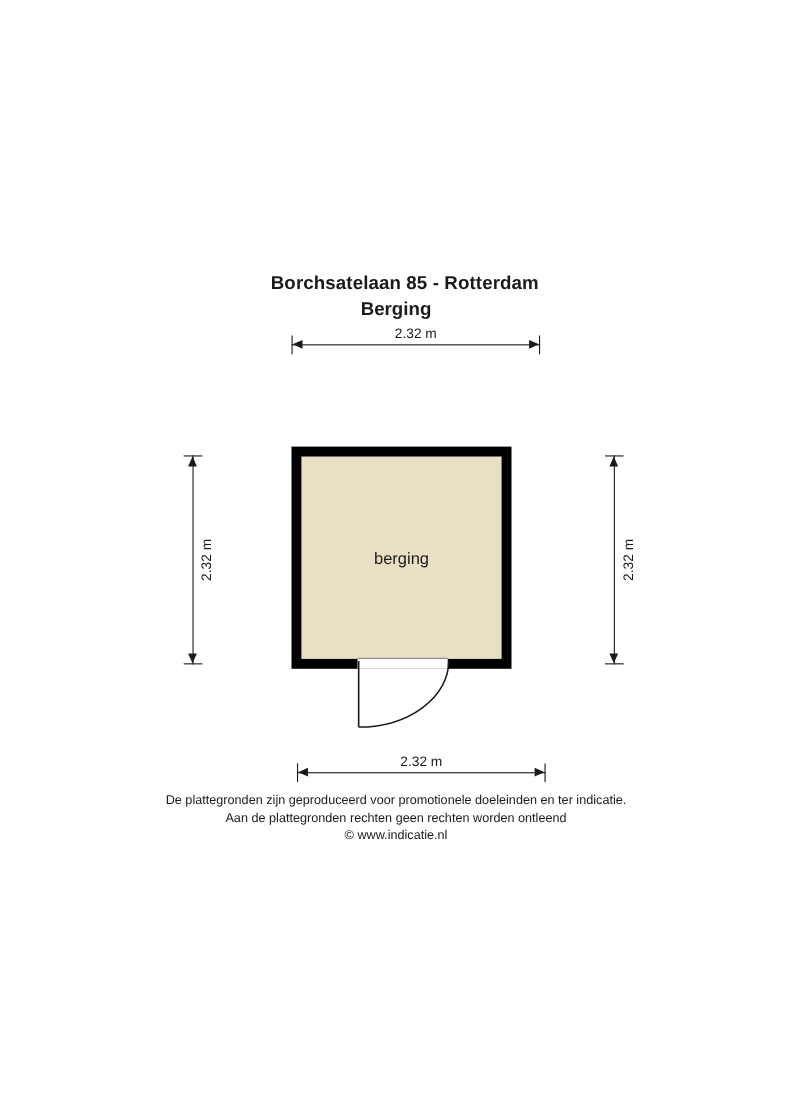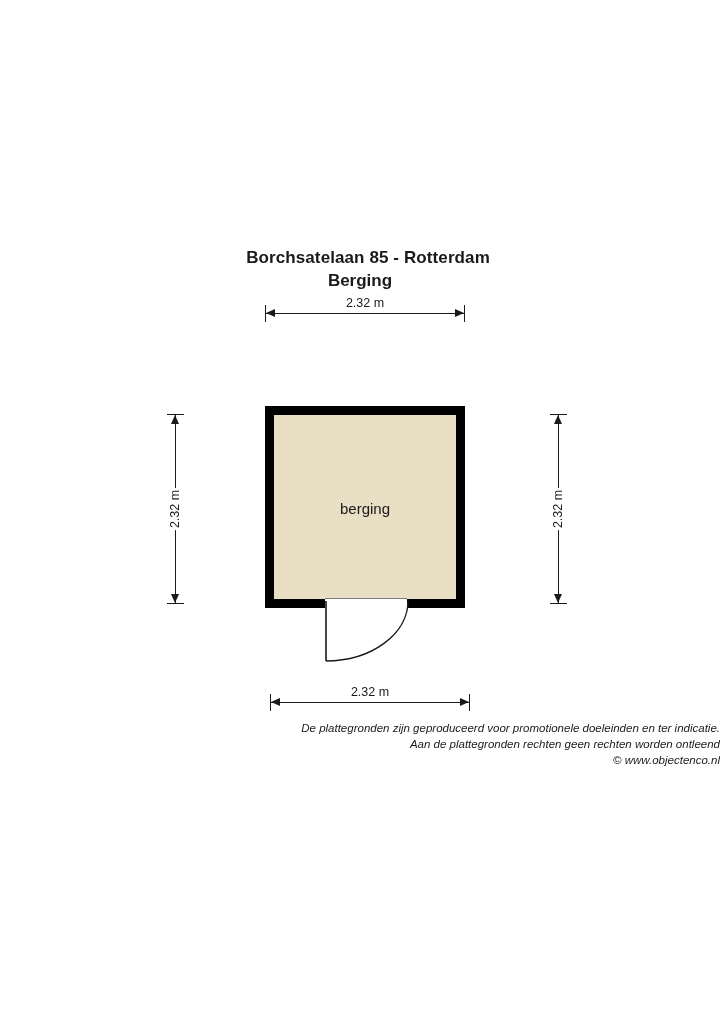--- a/index.html
+++ b/index.html
@@ -38,20 +38,21 @@
   }
   .title-sub {
     font-size: 17px;
     font-weight: bold;
     line-height: 23px;
   }
 
   
   .dim {
     position: absolute;
+    padding-left: 26px;
   }
   .dim-label {
     font-size: 12.5px;
     color: #1a1a1a;
     white-space: nowrap;
   }
 
   
   .dim-h {
     height: 20px;
@@ -195,25 +196,24 @@
     width: 84px;
     height: 62px;
   }
 
   
   .footer {
     position: absolute;
     top: 720px;
     left: 0;
     width: 720px;
-    text-align: right;
+    text-align: center;
     font-size: 11.5px;
     line-height: 16px;
     color: #1a1a1a;
-    font-style: italic;
   }
 </style>
 </head>
 <body>
 
 <div class="page">
 
   <div class="title-block">
     <div class="title-main">Borchsatelaan 85 - Rotterdam</div>
     <div class="title-sub">Berging</div>
@@ -256,21 +256,21 @@
 
   <svg class="door-swing" viewBox="0 0 84 62">
     <path d="M1,1 L1,61" stroke="#1a1a1a" stroke-width="1.6" fill="none"></path>
     <path d="M1,61 L83,61" stroke="#ffffff" stroke-width="0" fill="none"></path>
     <path d="M83,1 A82,60 0 0 1 1,61" stroke="#1a1a1a" stroke-width="1.4" fill="none"></path>
   </svg>
 
   <div class="footer">
     <div>De plattegronden zijn geproduceerd voor promotionele doeleinden en ter indicatie.</div>
     <div>Aan de plattegronden rechten geen rechten worden ontleend</div>
-    <div>© www.objectenco.nl</div>
+    <div>© www.indicatie.nl</div>
   </div>
 
   <div class="dim dim-h" style="left:270px; top:692px; width:200px;">
     <div class="line"></div>
     <div class="tick left"></div>
     <div class="tick right"></div>
     <div class="arrow left"></div>
     <div class="arrow right"></div>
     <div class="dim-label">2.32 m</div>
   </div>

